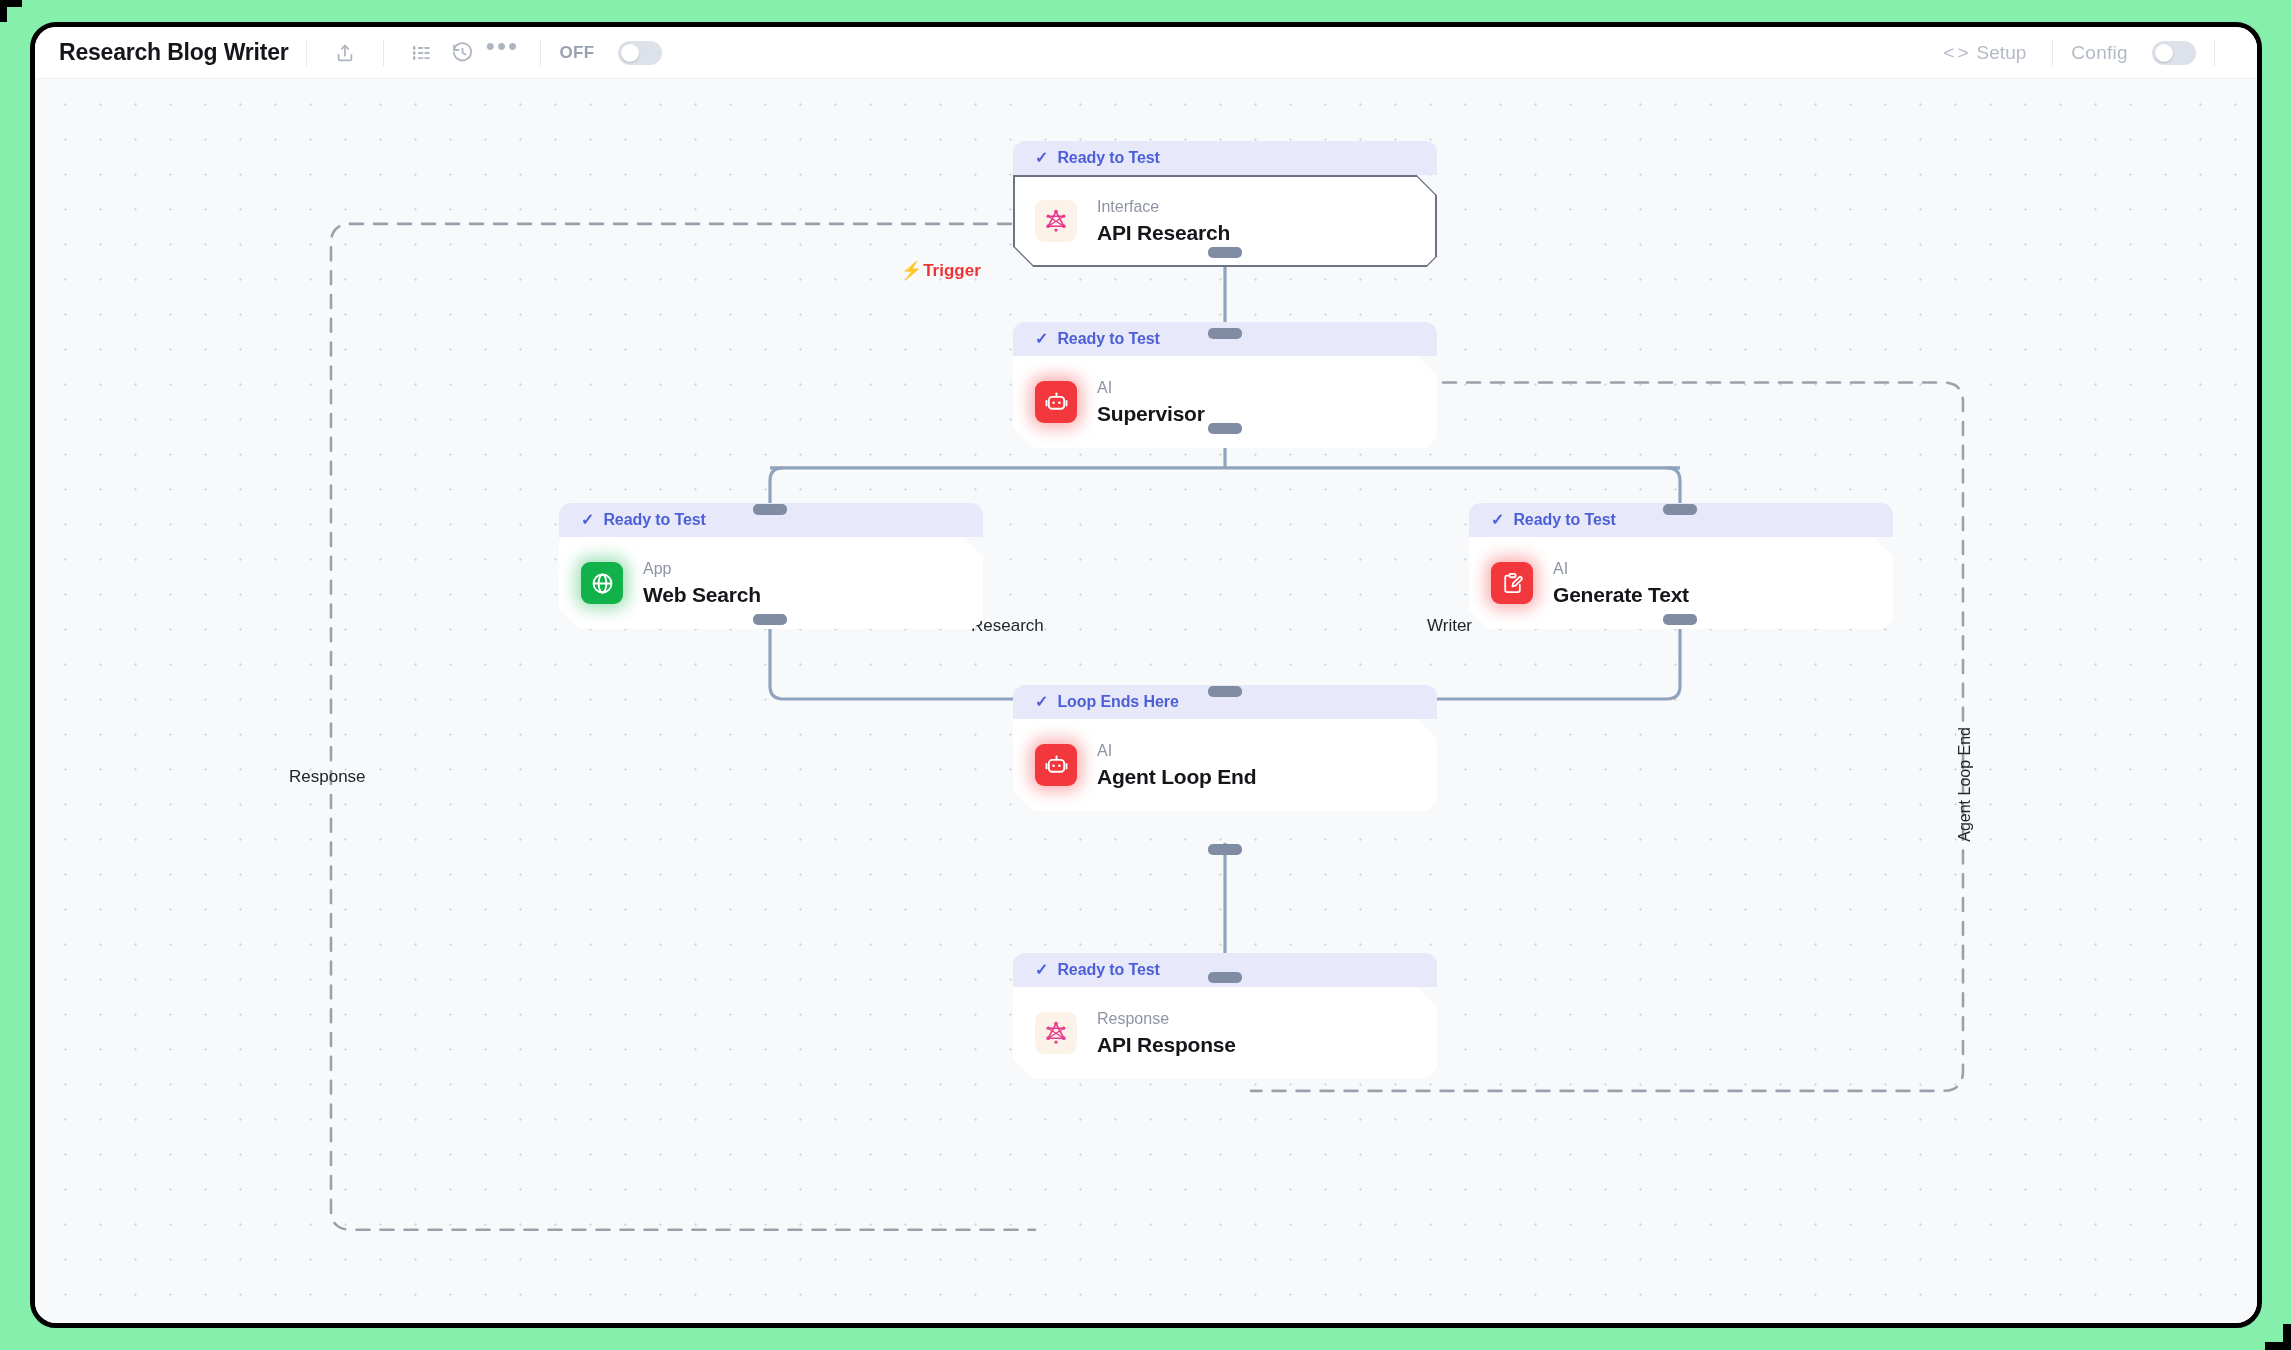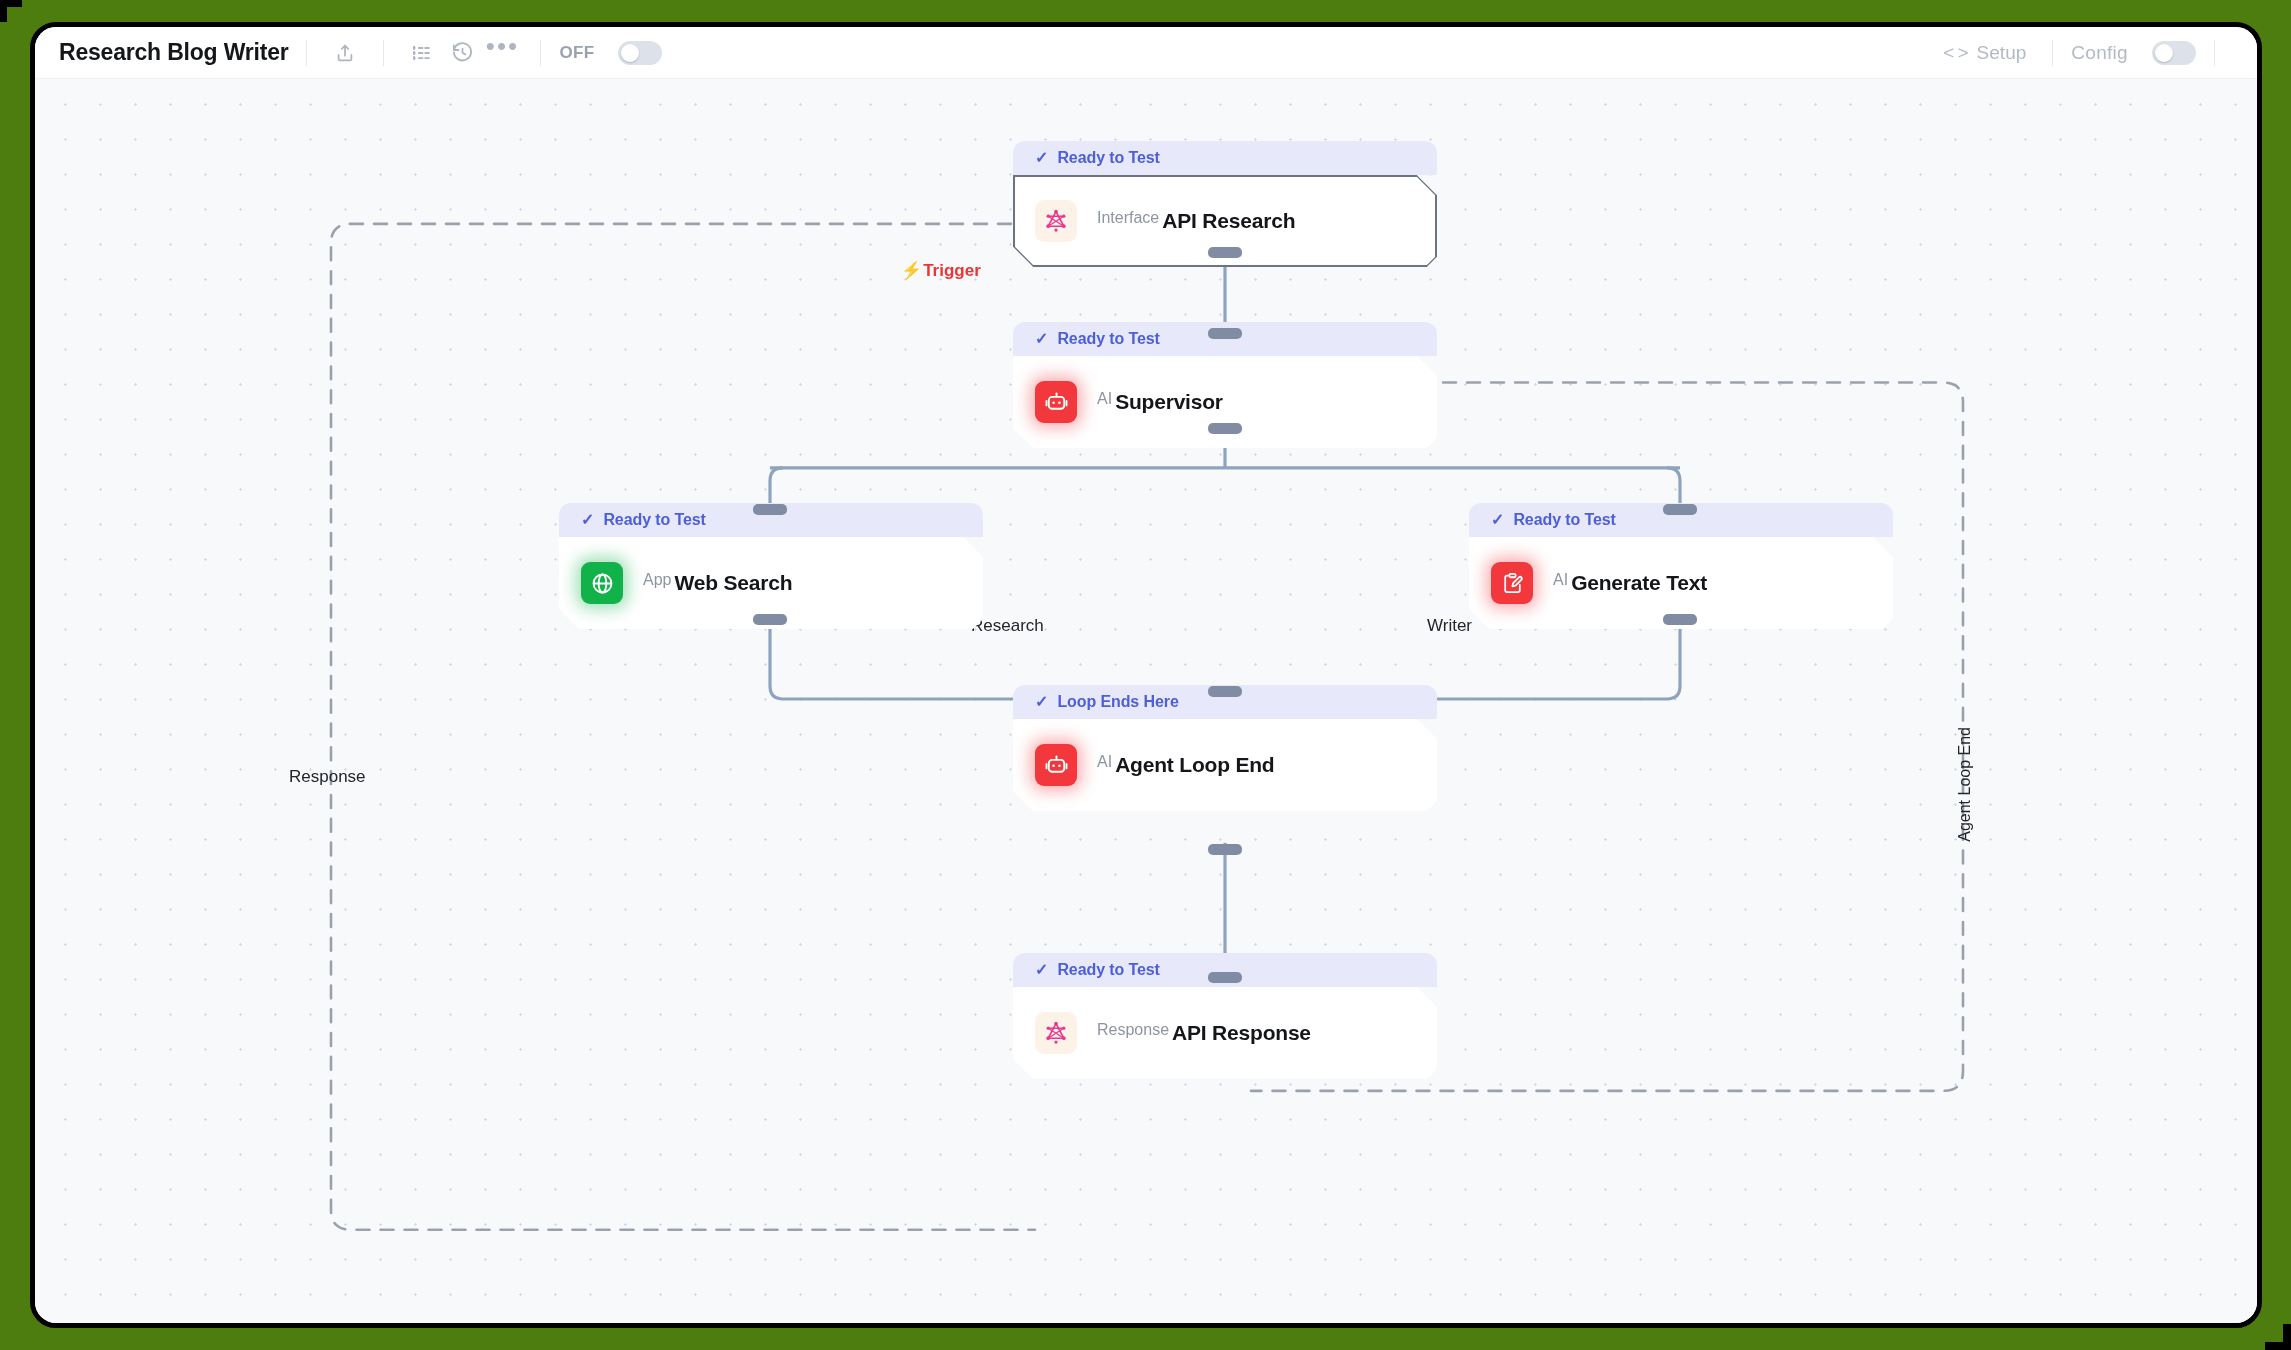--- a/index.html
+++ b/index.html
@@ -11,21 +11,21 @@
     overflow: hidden;
     background: #ffffff;
     font-family: "Liberation Sans", sans-serif;
   }
 
   
   #page {
     position: relative;
     width: 2291px;
     height: 1350px;
-    background: #4d7c0f;
+    background: #86efac;
   }
 
   
   #frame {
     position: absolute;
     left: 30px;
     top: 22px;
     width: 2232px;
     height: 1306px;
     border: 5px solid #000000;
@@ -254,21 +254,21 @@
     justify-content: center;
     flex: 0 0 auto;
     color: #ffffff;
   }
   .node-icon svg { display: block; }
 
   .icon-pink  { background: #fdf2e7; }
   .icon-red   { background: #f2383c; box-shadow: 0 0 16px 5px rgba(242,56,60,.40); }
   .icon-green { background: #12b24a; box-shadow: 0 0 16px 5px rgba(18,178,74,.40); }
 
-  .node-meta { display: flex; flex-direction: row; gap: 3px; justify-content: center; }
+  .node-meta { display: flex; flex-direction: column; gap: 3px; justify-content: center; }
   .node-kind {
     font-size: 16px;
     color: #8d94a3;
     line-height: 1.2;
   }
   .node-name {
     font-size: 21px;
     font-weight: bold;
     color: #14161a;
     line-height: 1.2;

